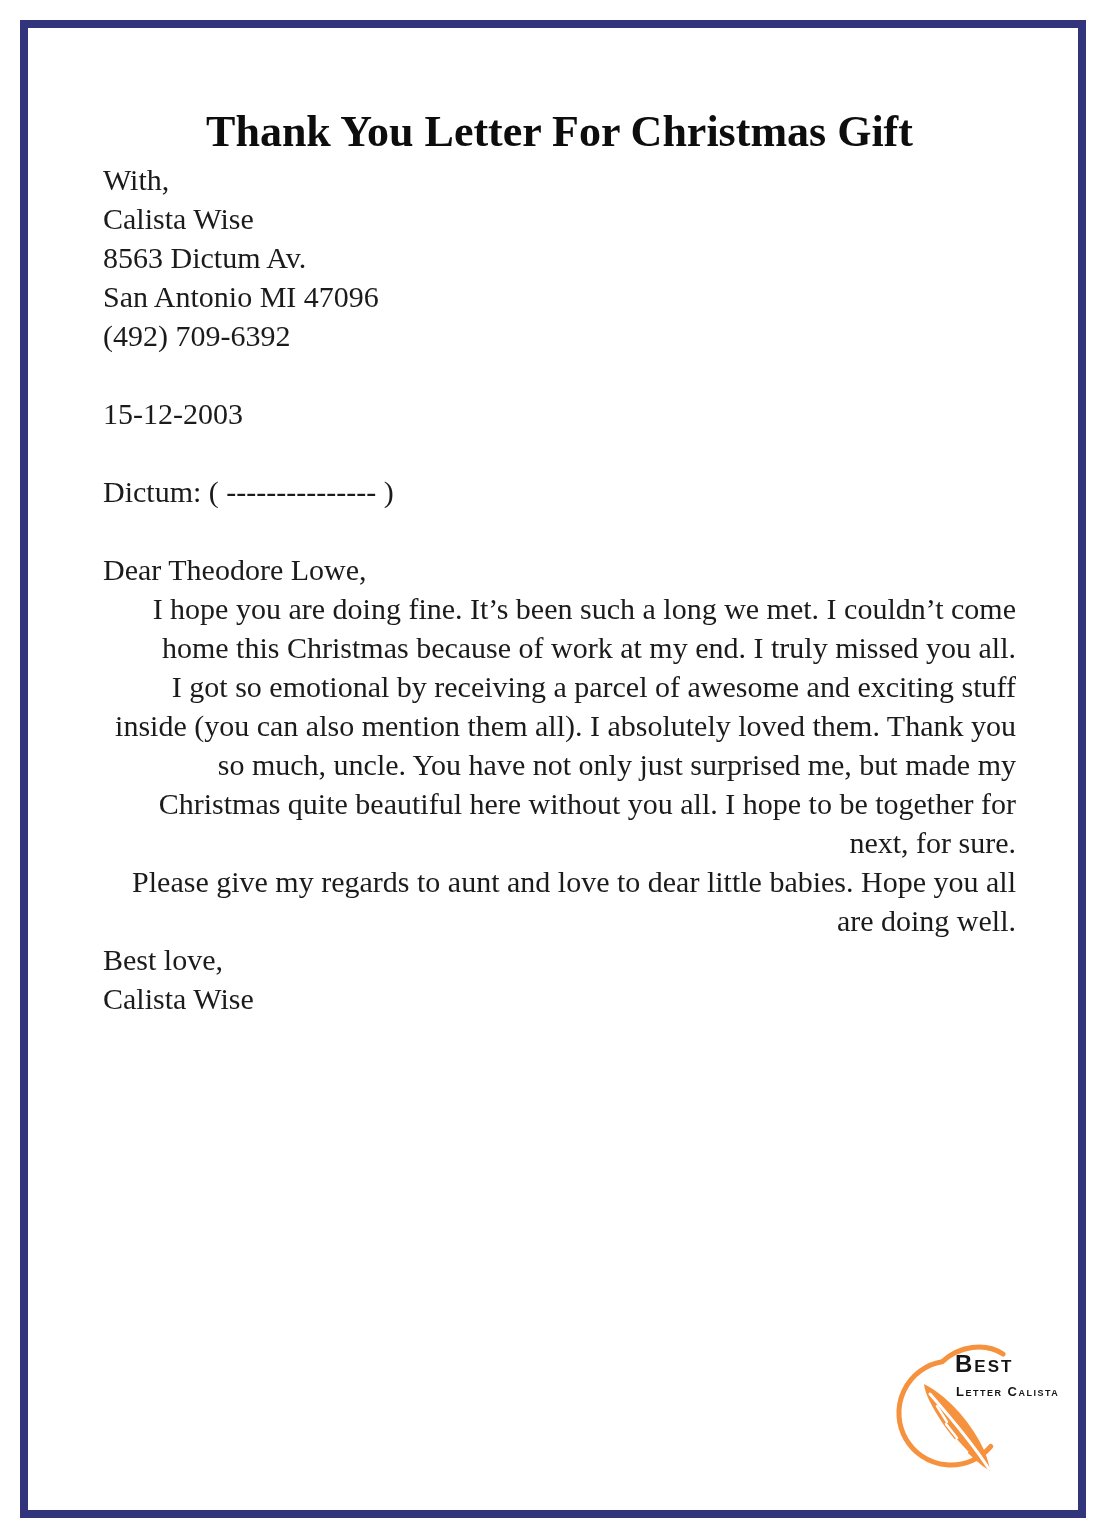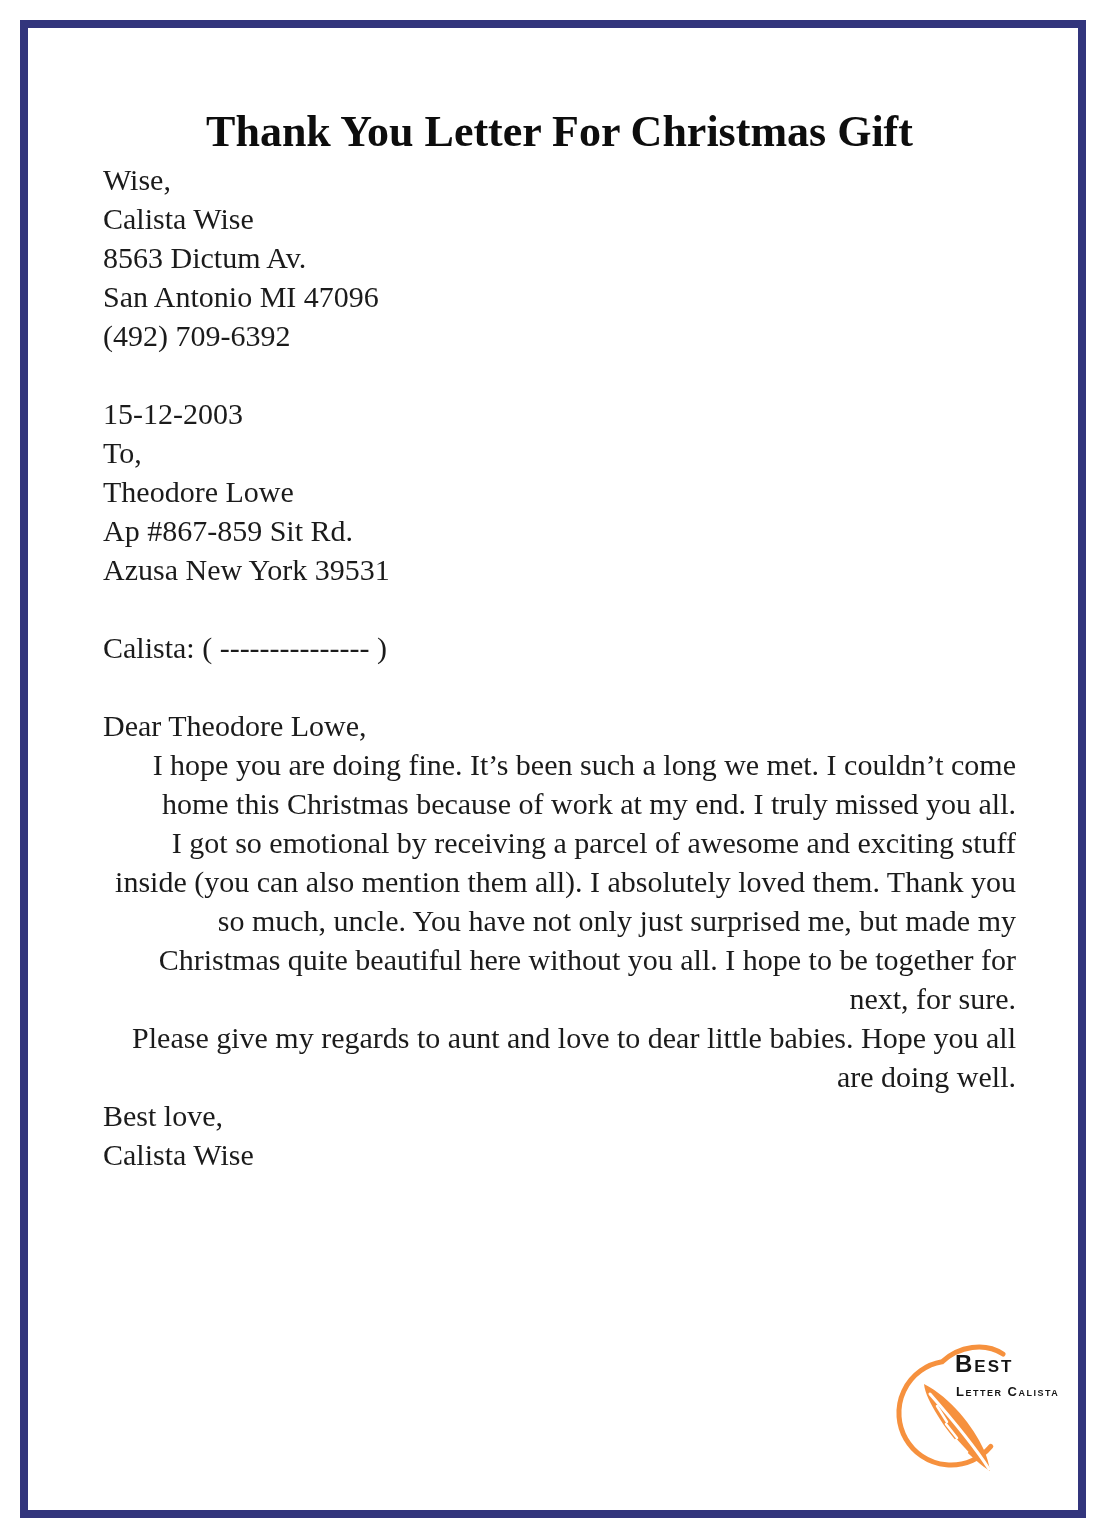--- a/index.html
+++ b/index.html
@@ -76,37 +76,31 @@
 </head>
 <body>
 
 <div class="page">
   <div class="border-frame"></div>
 
   <div class="content">
     <h1 class="title">Thank You Letter For Christmas Gift</h1>
 
     <div class="block gap-2">
-      <div class="line">Wise,</div>
+      <div class="line">With,</div>
       <div class="line">Calista Wise</div>
       <div class="line">8563 Dictum Av.</div>
       <div class="line">San Antonio MI 47096</div>
       <div class="line">(492) 709-6392</div>
     </div>
 
     <div class="line gap-1">15-12-2003</div>
 
-    <div class="block gap-1">
-      <div class="line">To,</div>
-      <div class="line">Theodore Lowe</div>
-      <div class="line">Ap #867-859 Sit Rd.</div>
-      <div class="line">Azusa New York 39531</div>
-    </div>
 
-    <div class="line gap-1">Calista: ( --------------- )</div>
+    <div class="line gap-1">Dictum: ( --------------- )</div>
 
     <div class="line gap-1">Dear Theodore Lowe,</div>
 
     <div class="block gap-1">
       <p class="body-par">I hope you are doing fine. It’s been such a long we met. I couldn’t come home this Christmas because of work at my end. I truly missed you all.</p>
       <p class="body-par">I got so emotional by receiving a parcel of awesome and exciting stuff inside (you can also mention them all). I absolutely loved them. Thank you so much, uncle. You have not only just surprised me, but made my Christmas quite beautiful here without you all. I hope to be together for next, for sure.</p>
       <p class="body-par">Please give my regards to aunt and love to dear little babies. Hope you all are doing well.</p>
     </div>
 
     <div class="block gap-2">

